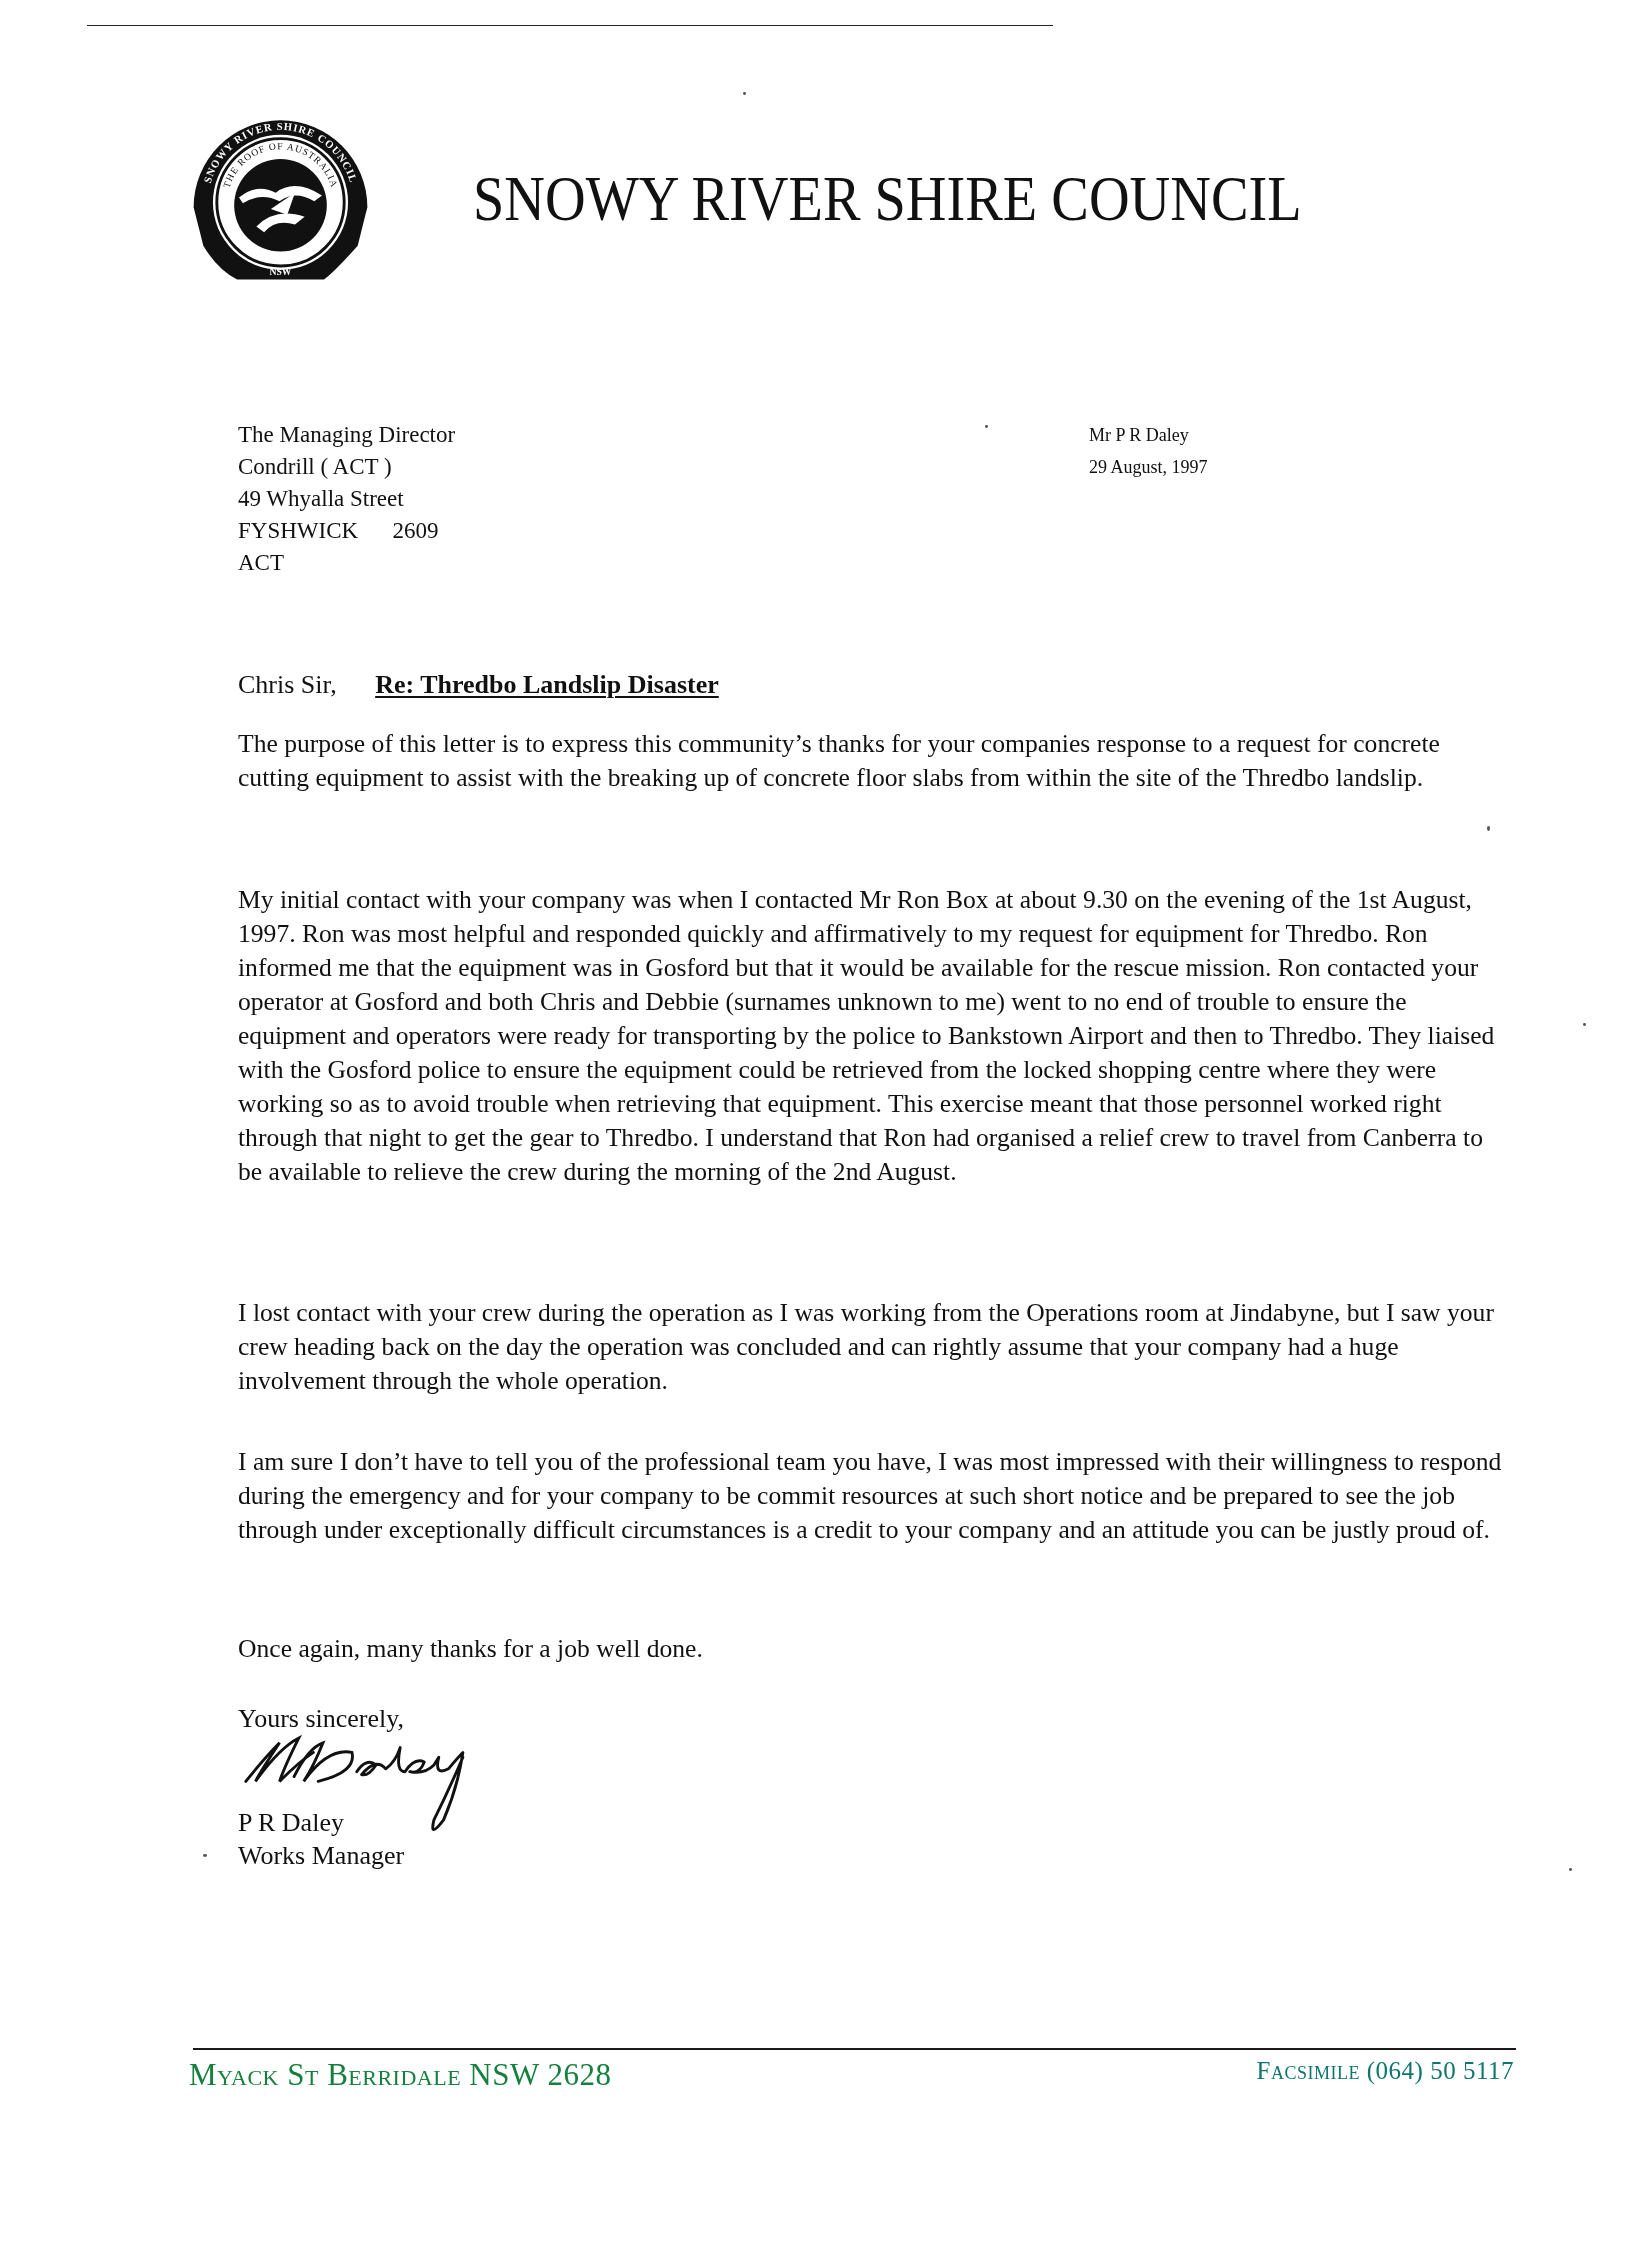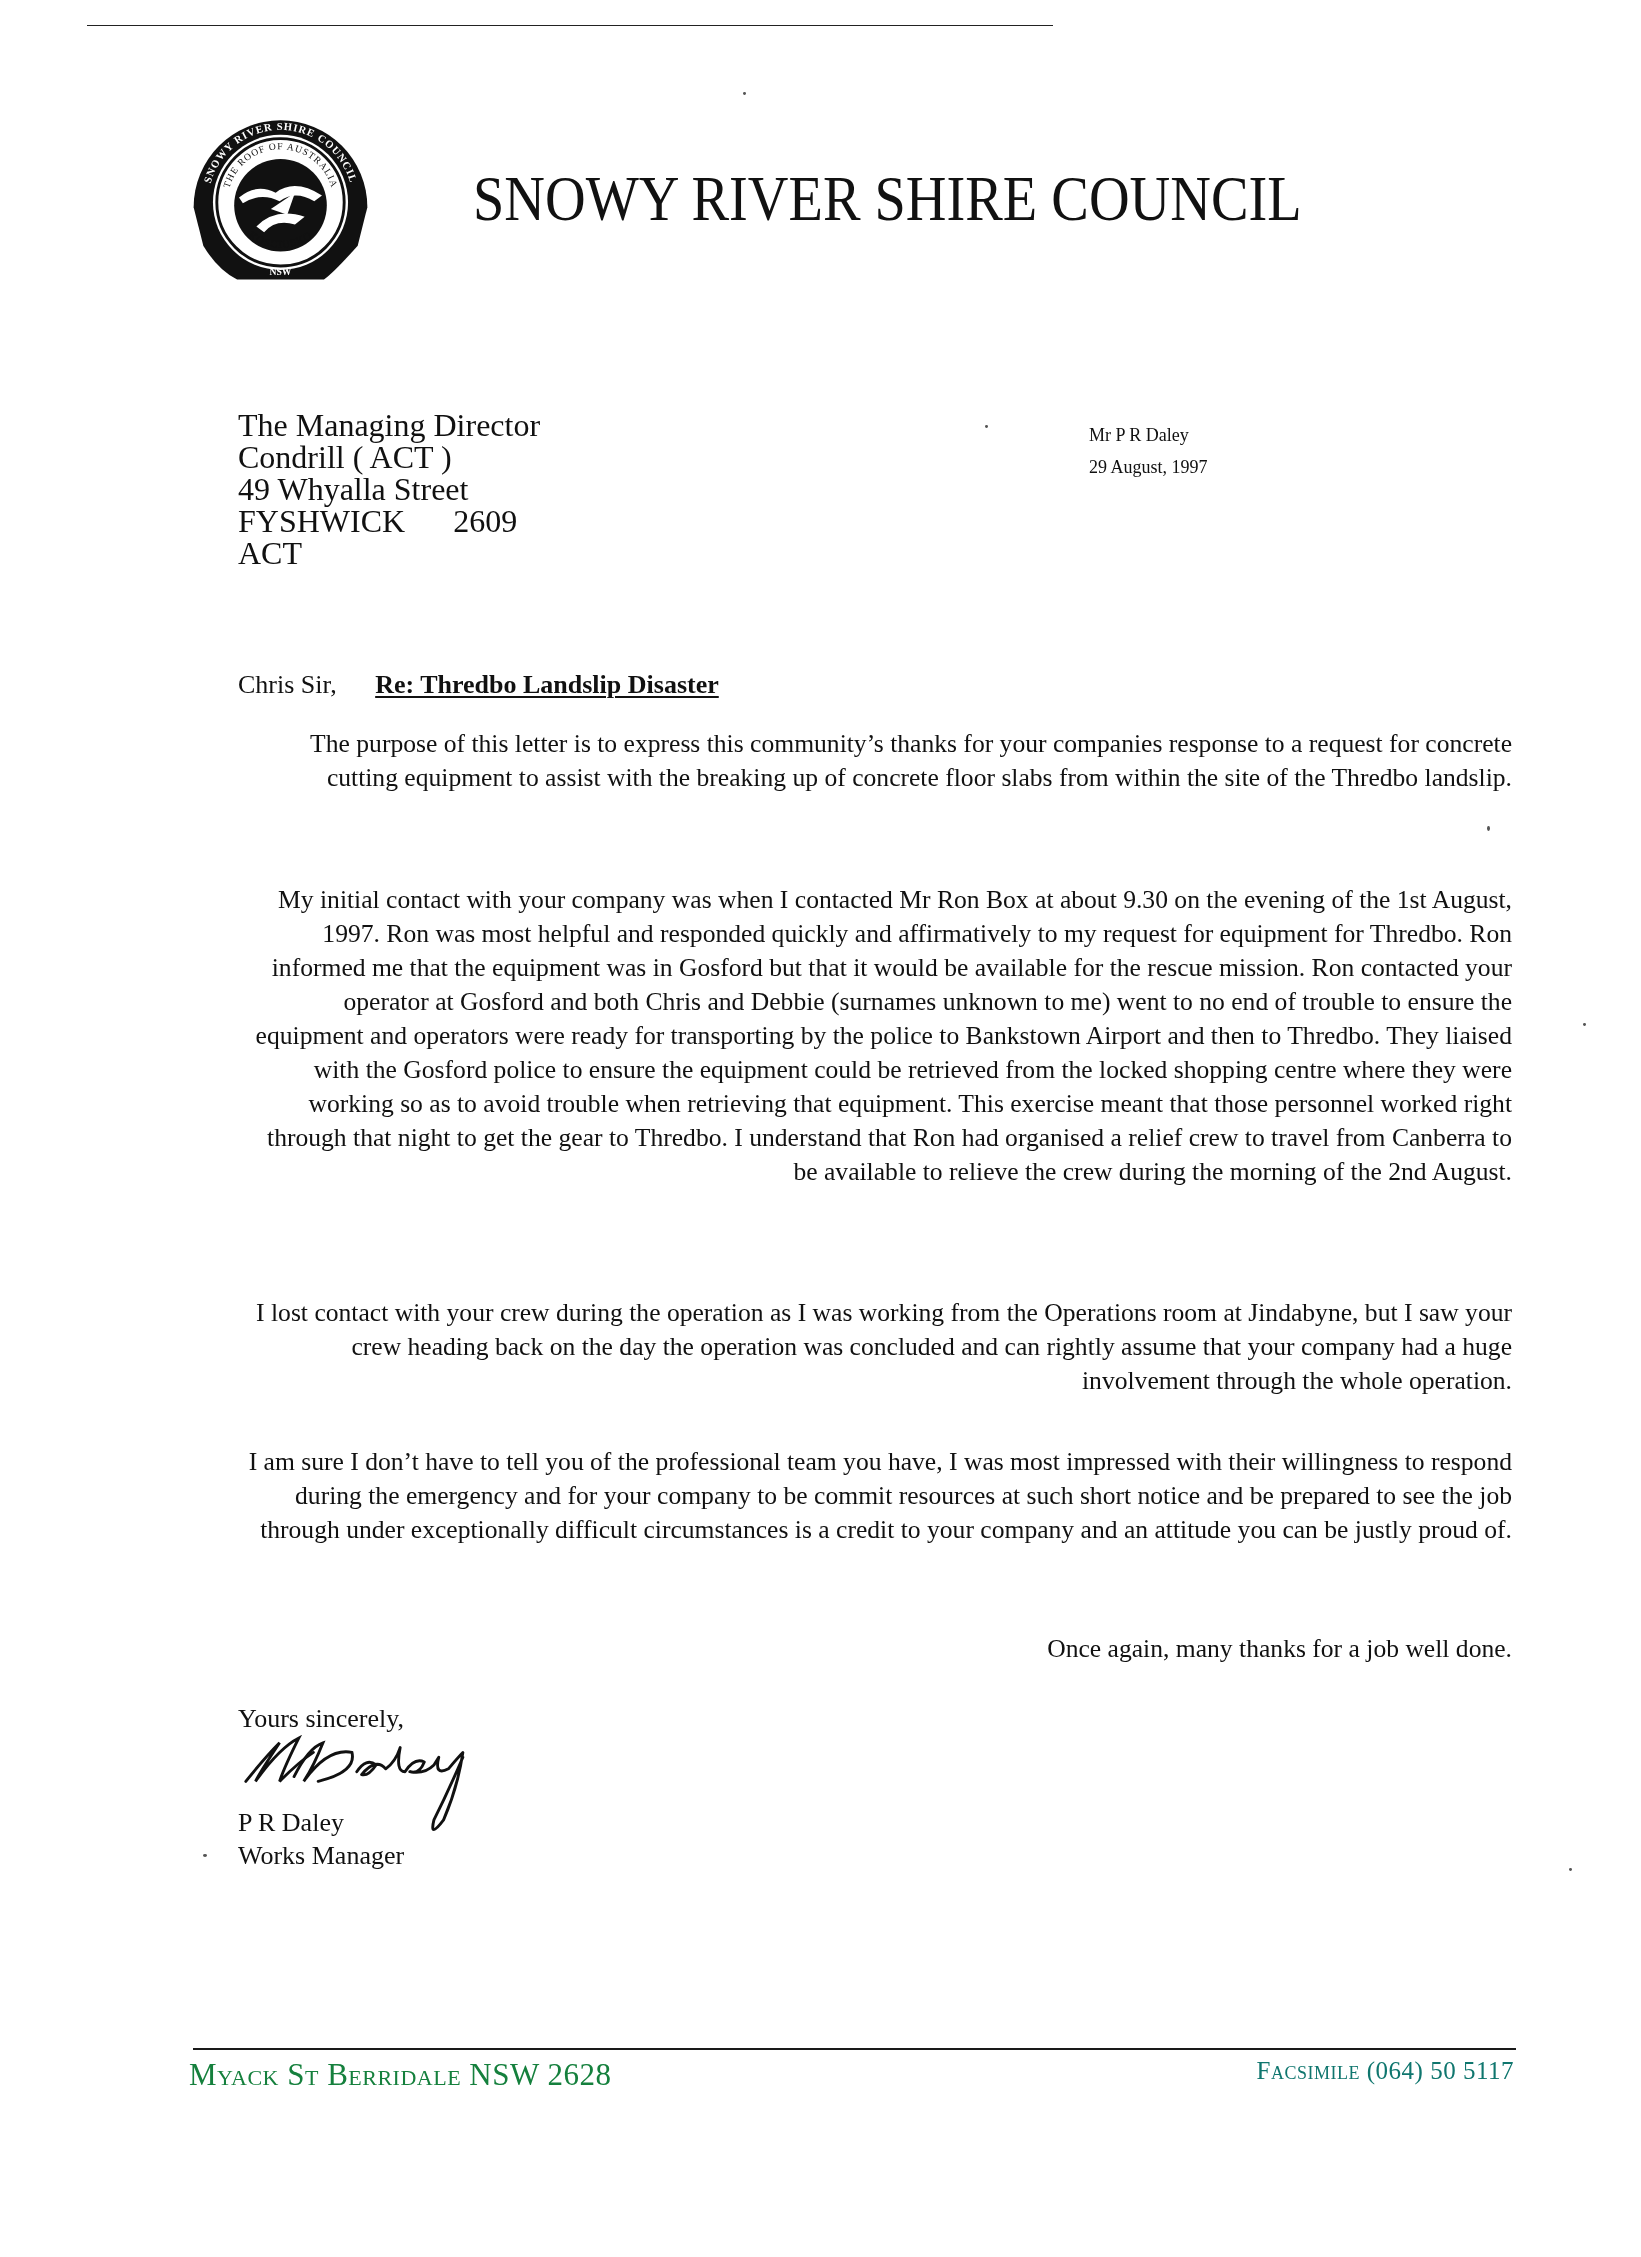--- a/index.html
+++ b/index.html
@@ -37,22 +37,22 @@
       font-size: 64px;
       letter-spacing: 0px;
       font-weight: normal;
       white-space: nowrap;
       transform: scaleX(0.88);
       transform-origin: left top;
     }
     .recipient {
       position: absolute;
       left: 238px;
-      top: 409px;
-      font-size: 32px;
+      top: 419px;
+      font-size: 23px;
       line-height: 32px;
     }
     .recipient div { white-space: pre; }
     .sender {
       position: absolute;
       left: 1089px;
       top: 419px;
       font-size: 18px;
       line-height: 32px;
     }
@@ -69,21 +69,21 @@
       text-decoration: underline;
       text-decoration-thickness: 1.9px;
       text-underline-offset: 2.9px;
     }
     .body-para {
       position: absolute;
       left: 238px;
       width: 1274px;
       font-size: 25.6px;
       line-height: 34px;
-      text-align: right;
+      text-align: left;
     }
     .p1 { top: 727px; }
     .p2 { top: 883px; }
     .p3 { top: 1296px; }
     .p4 { top: 1445px; }
     .p5 { top: 1632px; }
     .closing {
       position: absolute;
       left: 238px;
       top: 1703px;

